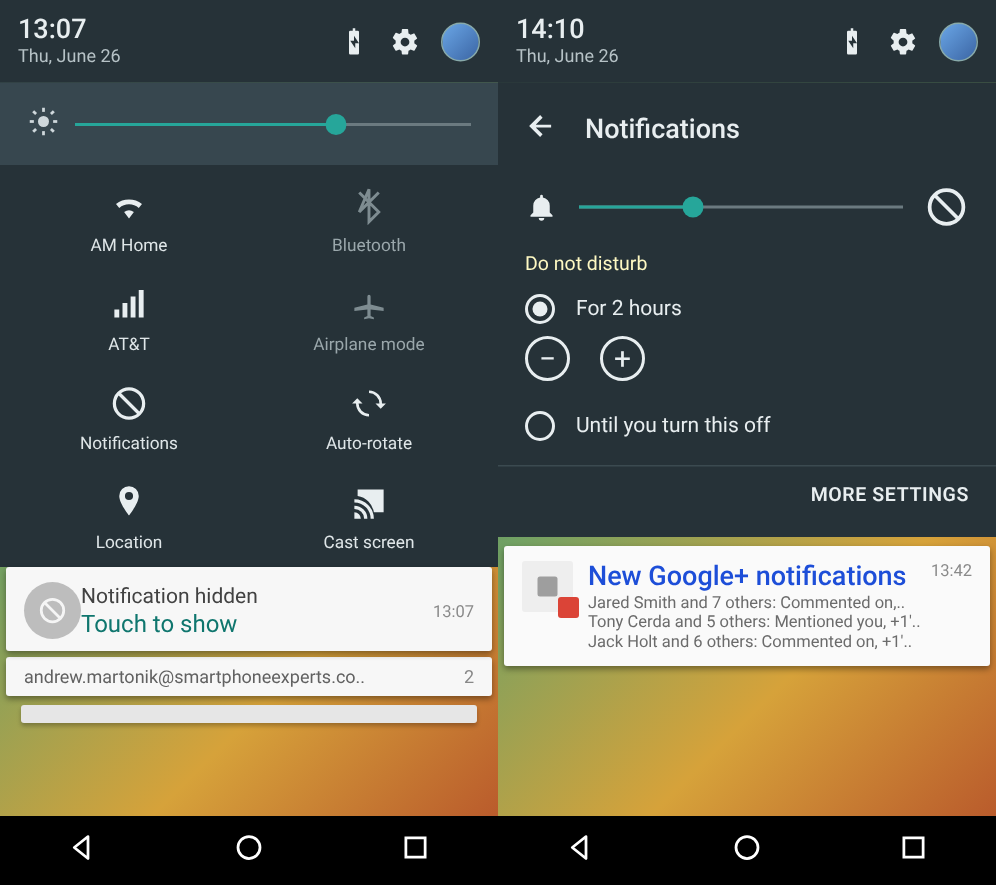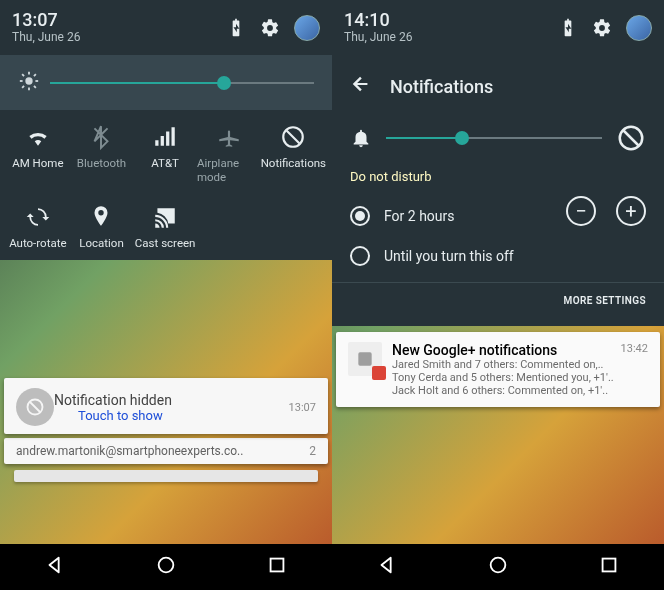--- a/index.html
+++ b/index.html
@@ -13,60 +13,60 @@
   .status-right { display:flex; align-items:center; gap:14px; }
   .status-right svg { width:20px; height:20px; fill:#e8eef0; display:block;}
   .avatar { width:26px; height:26px; border-radius:50%; background:linear-gradient(135deg,#6aa6e6,#3b65a4); border:1px solid #8aa; }
   .brightness { background:#37474f; height:55px; display:flex; align-items:center; padding:0 18px; gap:10px; }
   .brightness svg { width:22px; height:22px; fill:#cfd8dc; }
   .slider { position:relative; flex:1; height:22px; display:flex; align-items:center; }
   .track-bg { position:absolute; left:0; right:0; height:2px; background:#6b7a80; }
   .track-fg { position:absolute; left:0; height:2px; background:#26a69a; }
   .thumb { position:absolute; width:14px; height:14px; border-radius:50%; background:#26a69a; top:50%; transform:translate(-50%,-50%); }
   .qs-panel { background:#263238; padding:14px 6px 10px; }
-  .qs-grid { display:grid; grid-template-columns:repeat(5,1fr); row-gap:20px; }
+  .qs-grid { display:grid; grid-template-columns:repeat(2,1fr); row-gap:20px; }
   .qs-tile { display:flex; flex-direction:column; align-items:center; gap:6px; color:#dfe6e8; font-size:11.5px; }
   .qs-tile svg { width:26px; height:26px; fill:#e8eef0; }
   .qs-tile.dim svg { fill:#7e8c91; }
   .qs-tile.dim { color:#9aa7ab; }
   .notif-stack { position:absolute; left:4px; right:4px; top:378px; }
   .card { background:#f7f7f7; border-radius:2px; box-shadow:0 2px 4px rgba(0,0,0,.4); }
   .card.hidden-notif { display:flex; align-items:center; padding:10px 12px 8px; position:relative; }
   .round-ico { width:38px; height:38px; border-radius:50%; background:#bdbdbd; display:flex; align-items:center; justify-content:center; }
   .round-ico svg { width:20px; height:20px; fill:#f5f5f5; }
   .hidden-main { flex:1; }
   .hidden-title { font-size:14px; color:#424242; }
-  .hidden-sub { font-size:13px; color:#1d4ed8;margin-left:24px; }
+  .hidden-sub { font-size:16px; color:#0f766e; }
   .hidden-time { font-size:11px; color:#8a8a8a; }
   .card.thin { margin-top:4px; padding:6px 12px; font-size:12px; color:#616161; display:flex; align-items:center; justify-content:space-between; }
   .navbar { position:absolute; left:0; right:0; bottom:0; height:46px; background:#000; display:flex; align-items:center; justify-content:space-around; }
   .navbar svg { width:22px; height:22px; fill:none; stroke:#fff; stroke-width:2; }
 
   
   .dnd-panel { background:#263238; color:#e8eef0; padding:0 0 8px; }
   .dnd-head { display:flex; align-items:center; gap:18px; padding:18px 18px 14px; }
   .dnd-head svg { width:22px; height:22px; fill:#e8eef0; }
   .dnd-title { font-size:18px; font-weight:500; }
   .dnd-row { display:flex; align-items:center; padding:10px 18px; gap:14px; }
   .dnd-row svg.bell { width:22px; height:22px; fill:#e8eef0; }
   .dnd-noico { width:30px; height:30px; fill:#e8eef0; }
   .dnd-section-label { font-size:13px; color:#fef9c3; padding:6px 18px 2px; }
-  .opt-row { display:flex; align-items:flex-end; justify-content:space-between; padding:10px 18px; gap:8px;}
+  .opt-row { display:flex; align-items:flex-start; justify-content:space-between; padding:10px 18px; gap:8px;flex-direction:column;}
   .opt-left { display:flex; align-items:center; gap:14px; }
   .radio { width:20px; height:20px; border:2px solid #e8eef0; border-radius:50%; position:relative; }
   .radio.sel::after { content:''; position:absolute; inset:3px; border-radius:50%; background:#e8eef0;}
   .opt-lab { font-size:14px; }
   .plusminus { display:flex; gap:20px; }
   .pm { width:30px; height:30px; border:2px solid #e8eef0; border-radius:50%; display:flex; align-items:center; justify-content:center; font-size:20px; line-height:1; }
-  .more { text-align:right; padding:12px 18px 12px; font-size:10px; font-weight:600; letter-spacing:.4px; border-top:1px solid #3b4a50; margin-top:6px; color:#e8eef0;}
+  .more { text-align:right; padding:12px 18px 12px; font-size:13px; font-weight:600; letter-spacing:.4px; border-top:1px solid #3b4a50; margin-top:6px; color:#e8eef0;}
   .gcard { background:#fafafa; border-radius:2px; box-shadow:0 2px 4px rgba(0,0,0,.4); margin:6px 4px 0; padding:10px 12px; display:flex; gap:10px; position:relative;}
   .gico { width:34px; height:34px; background:#eeeeee; display:flex; align-items:center; justify-content:center; border-radius:2px; position:relative;}
   .gico::after{content:'';position:absolute;right:-4px;bottom:-4px;width:14px;height:14px;background:#db4437;border-radius:2px;}
   .gmain { flex:1; }
-  .gtitle { font-size:14px; color:#000000; font-weight:500; }
+  .gtitle { font-size:18px; color:#1d4ed8; font-weight:500; }
   .gline { font-size:11px; color:#6b6b6b; white-space:nowrap; overflow:hidden; text-overflow:ellipsis; }
   .gtime { font-size:11px; color:#8a8a8a; position:absolute; top:10px; right:12px;}
   .shadow-card { margin:6px 10px 0; height:12px; background:#e6e6e6; border-radius:2px; box-shadow:0 2px 3px rgba(0,0,0,.25);}
   .count-badge{font-size:12px;color:#888;}
 </style>
 </head>
 <body>
 
 <div class="screens">
 

